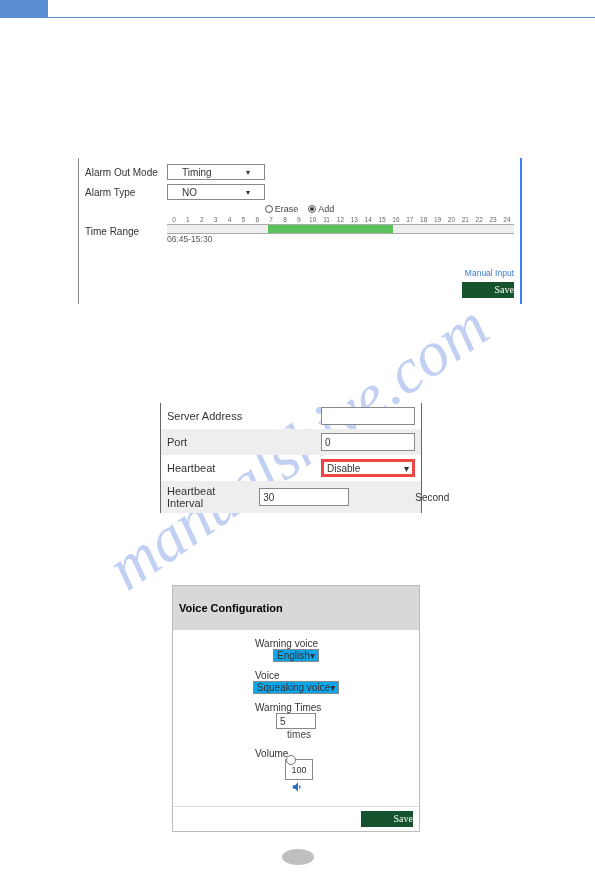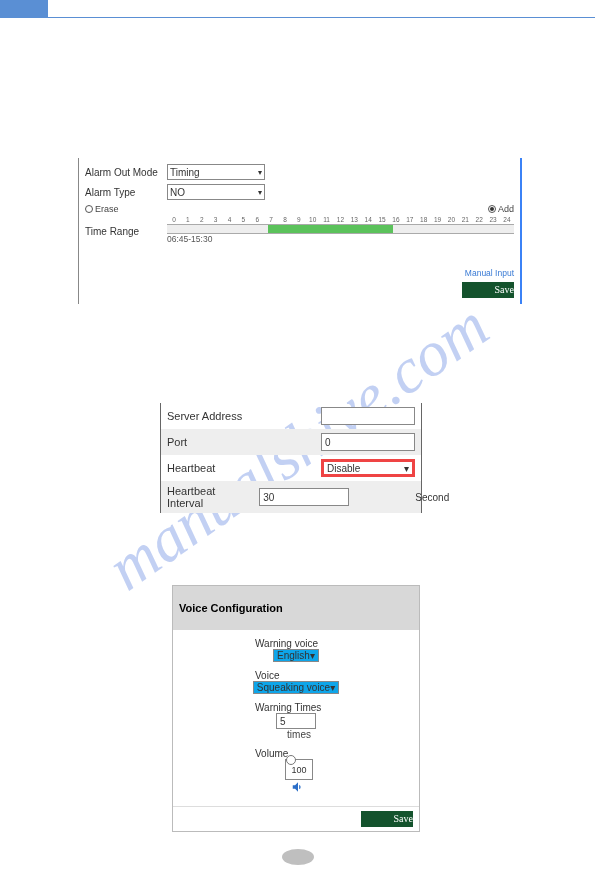--- a/index.html
+++ b/index.html
@@ -46,25 +46,25 @@
     border-left: 1px solid #888;
     border-right: 2px solid #3b82f6;
     padding: 6px 6px 6px 6px;
   }
   .form-row { display: flex; align-items: center; margin-bottom: 4px; }
   .label { width: 82px; font-size: 10px; color: #333; }
   .sel {
     width: 98px; height: 16px; font-size: 10px;
     border: 1px solid #888; background: #fff;
     display: flex; align-items: center; justify-content: space-between;
-    padding: 0 2px;
+    padding: 0 14px;
   }
   .sel .caret { font-size: 8px; }
   .radio-row {
-    display: flex; justify-content: space-between; gap: 10px;
+    display: flex; justify-content: center; gap: 10px;
     font-size: 9px; color: #444; margin: 2px 0 2px 0;
   }
   .radio { display: flex; align-items: center; gap: 2px; }
   .radio .circ {
     width: 8px; height: 8px; border: 1px solid #555; border-radius: 50%;
     display: inline-flex; align-items: center; justify-content: center;
   }
   .radio .dot {
     width: 4px; height: 4px; background: #333; border-radius: 50%;
   }

